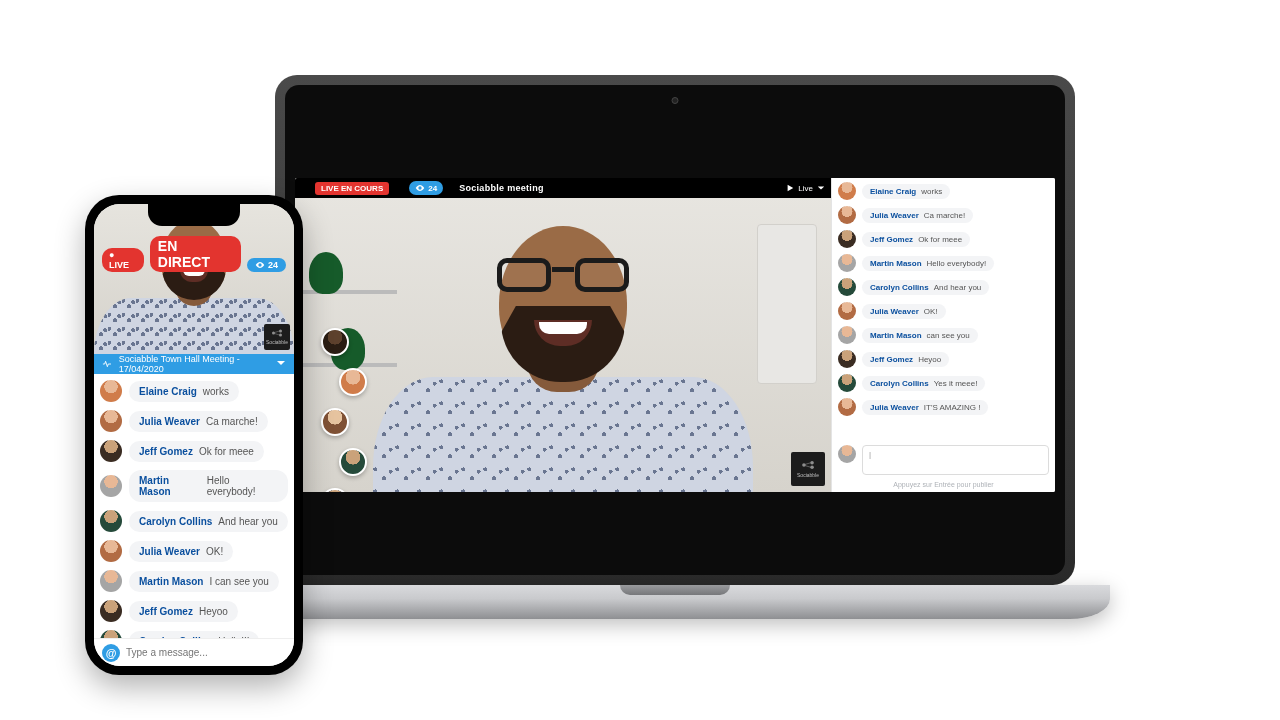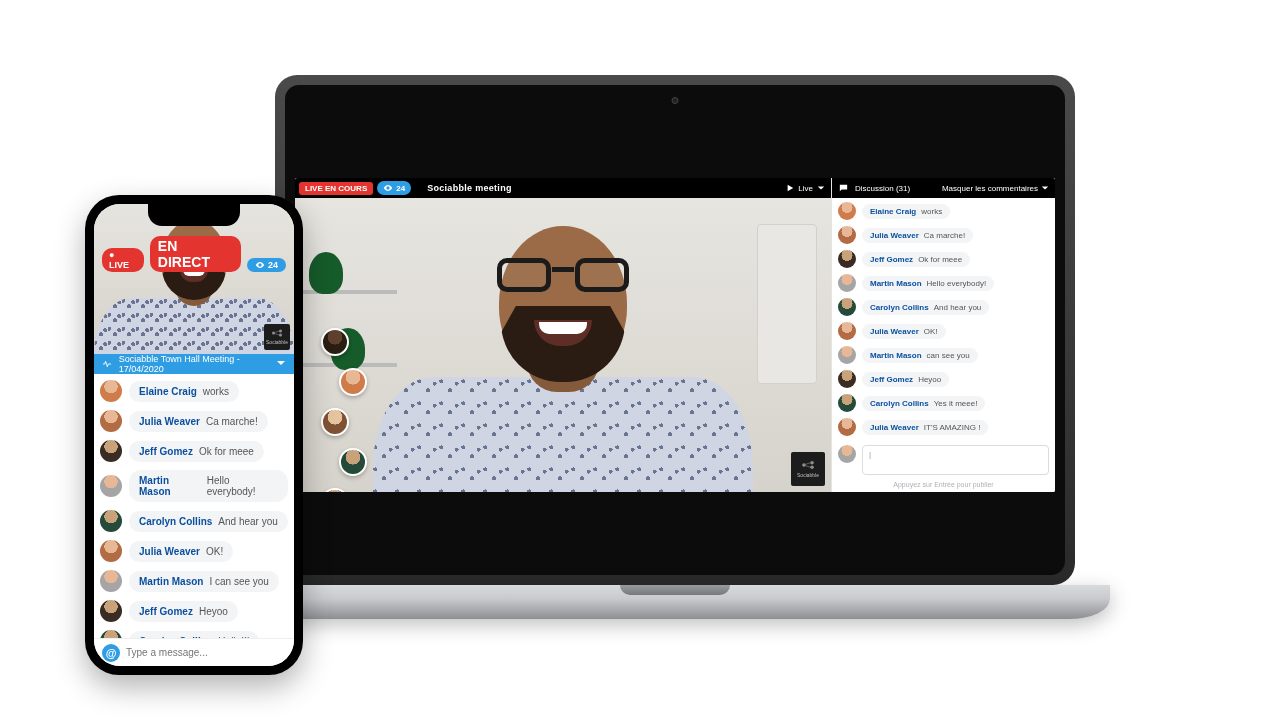--- a/index.html
+++ b/index.html
@@ -87,21 +87,21 @@
     color:#fff;
     display:flex;
     align-items:center;
     font-size:9px;
   }
   .badge-live {
     background:#e3342f;
     color:#fff;
     padding:2px 6px;
     border-radius:3px;
-    margin:0 4px;
+    margin:0 20px;
     font-weight:700;
     font-size:8px;
   }
   .badge-views {
     background:#2f9de4;
     color:#fff;
     padding:2px 6px;
     border-radius:10px;
     display:inline-flex;
     align-items:center;
@@ -402,33 +402,20 @@
                 <circle cx="5" cy="8" r="3"></circle>
                 <circle cx="19" cy="4" r="3"></circle>
                 <circle cx="19" cy="12" r="3"></circle>
                 <path d="M7 7l10-3M7 9l10 3" stroke="#bfbfbf" stroke-width="1"></path>
               </svg>
             <span>Sociabble</span>
           </div>
         </div>
 
         <div class="chat">
-          <div class="chat-head">
-            <svg width="11" height="11" viewBox="0 0 24 24" fill="#fff">
-                <path d="M4 4h16v10H8l-4 4z"></path>
-              </svg>
-            <span>Discussion (31)</span>
-            <span class="spacer"></span>
-            <span style="display:flex;align-items:center;gap:3px">
-              <span>Masquer les commentaires</span>
-              <svg width="8" height="8" viewBox="0 0 10 10" fill="#fff">
-                  <path d="M1 3l4 4 4-4z"></path>
-                </svg>
-            </span>
-          </div>
           <div class="chat-list" id="dchat">
               <div class="crow">
                 <span class="avatar av1"></span>
     <span class="bubble">
       <span class="nm">Elaine Craig</span>
       <span>works</span>
     </span>
               </div>
               <div class="crow">
                 <span class="avatar av2"></span>

